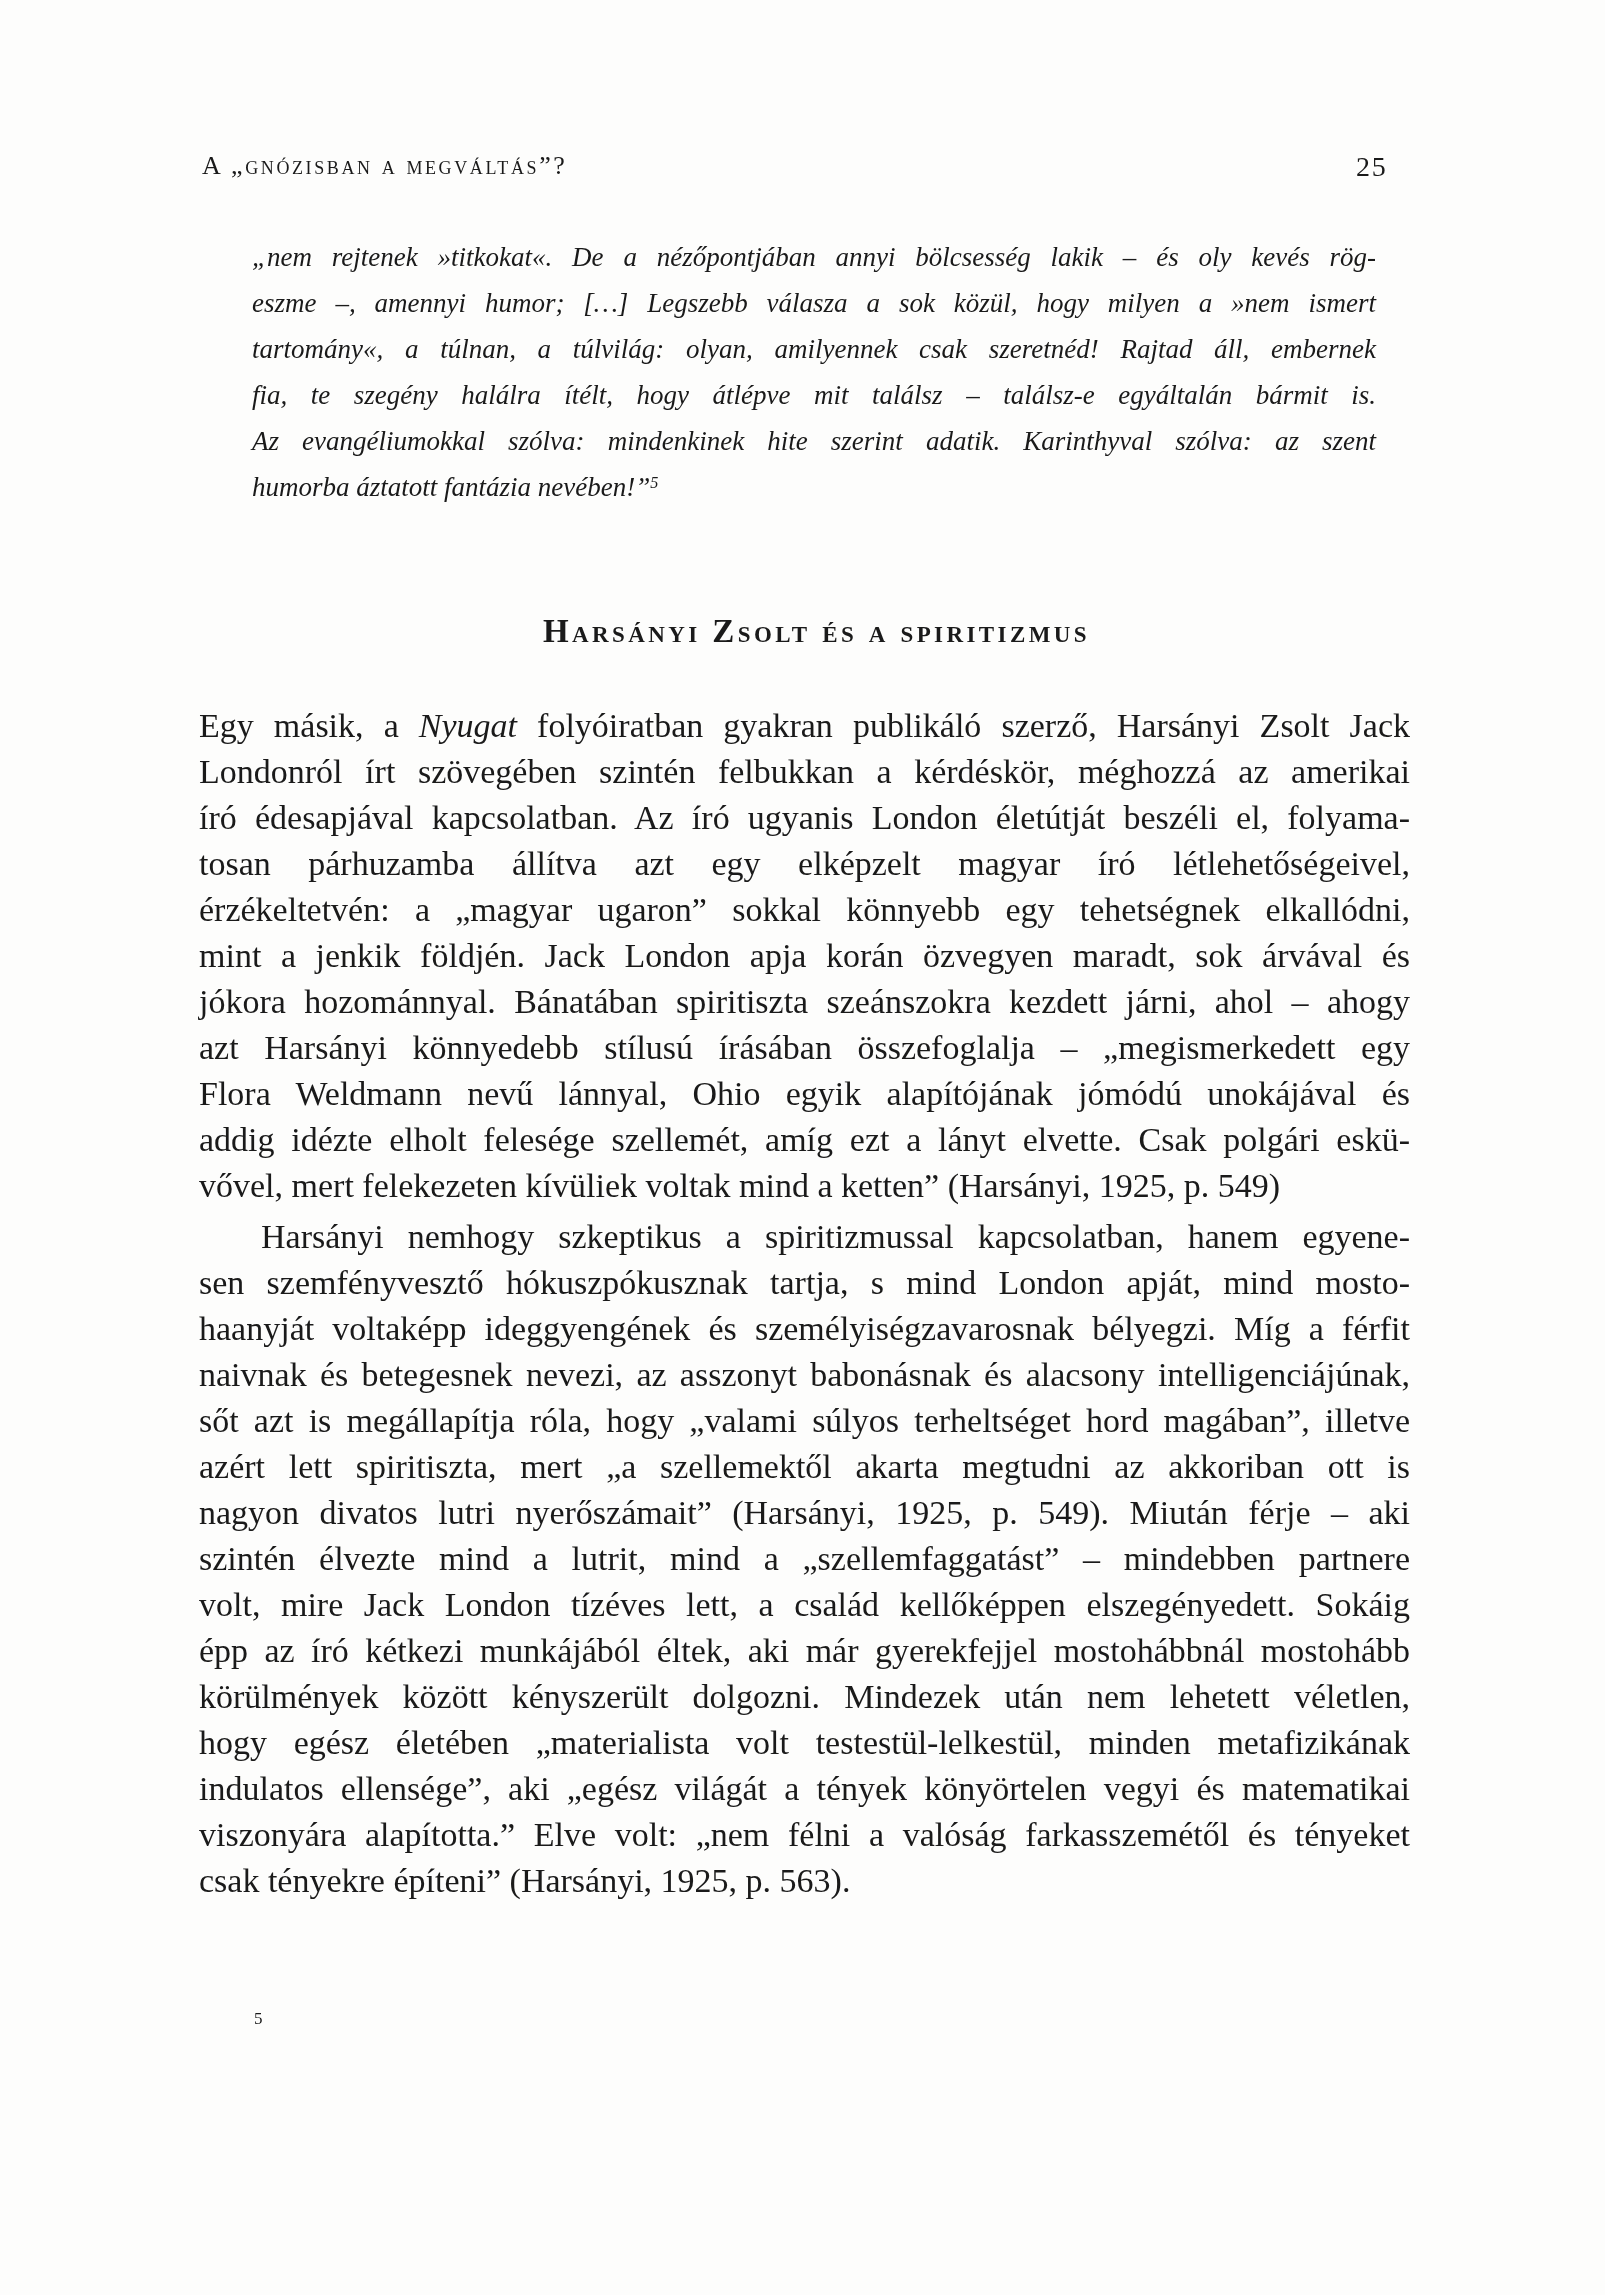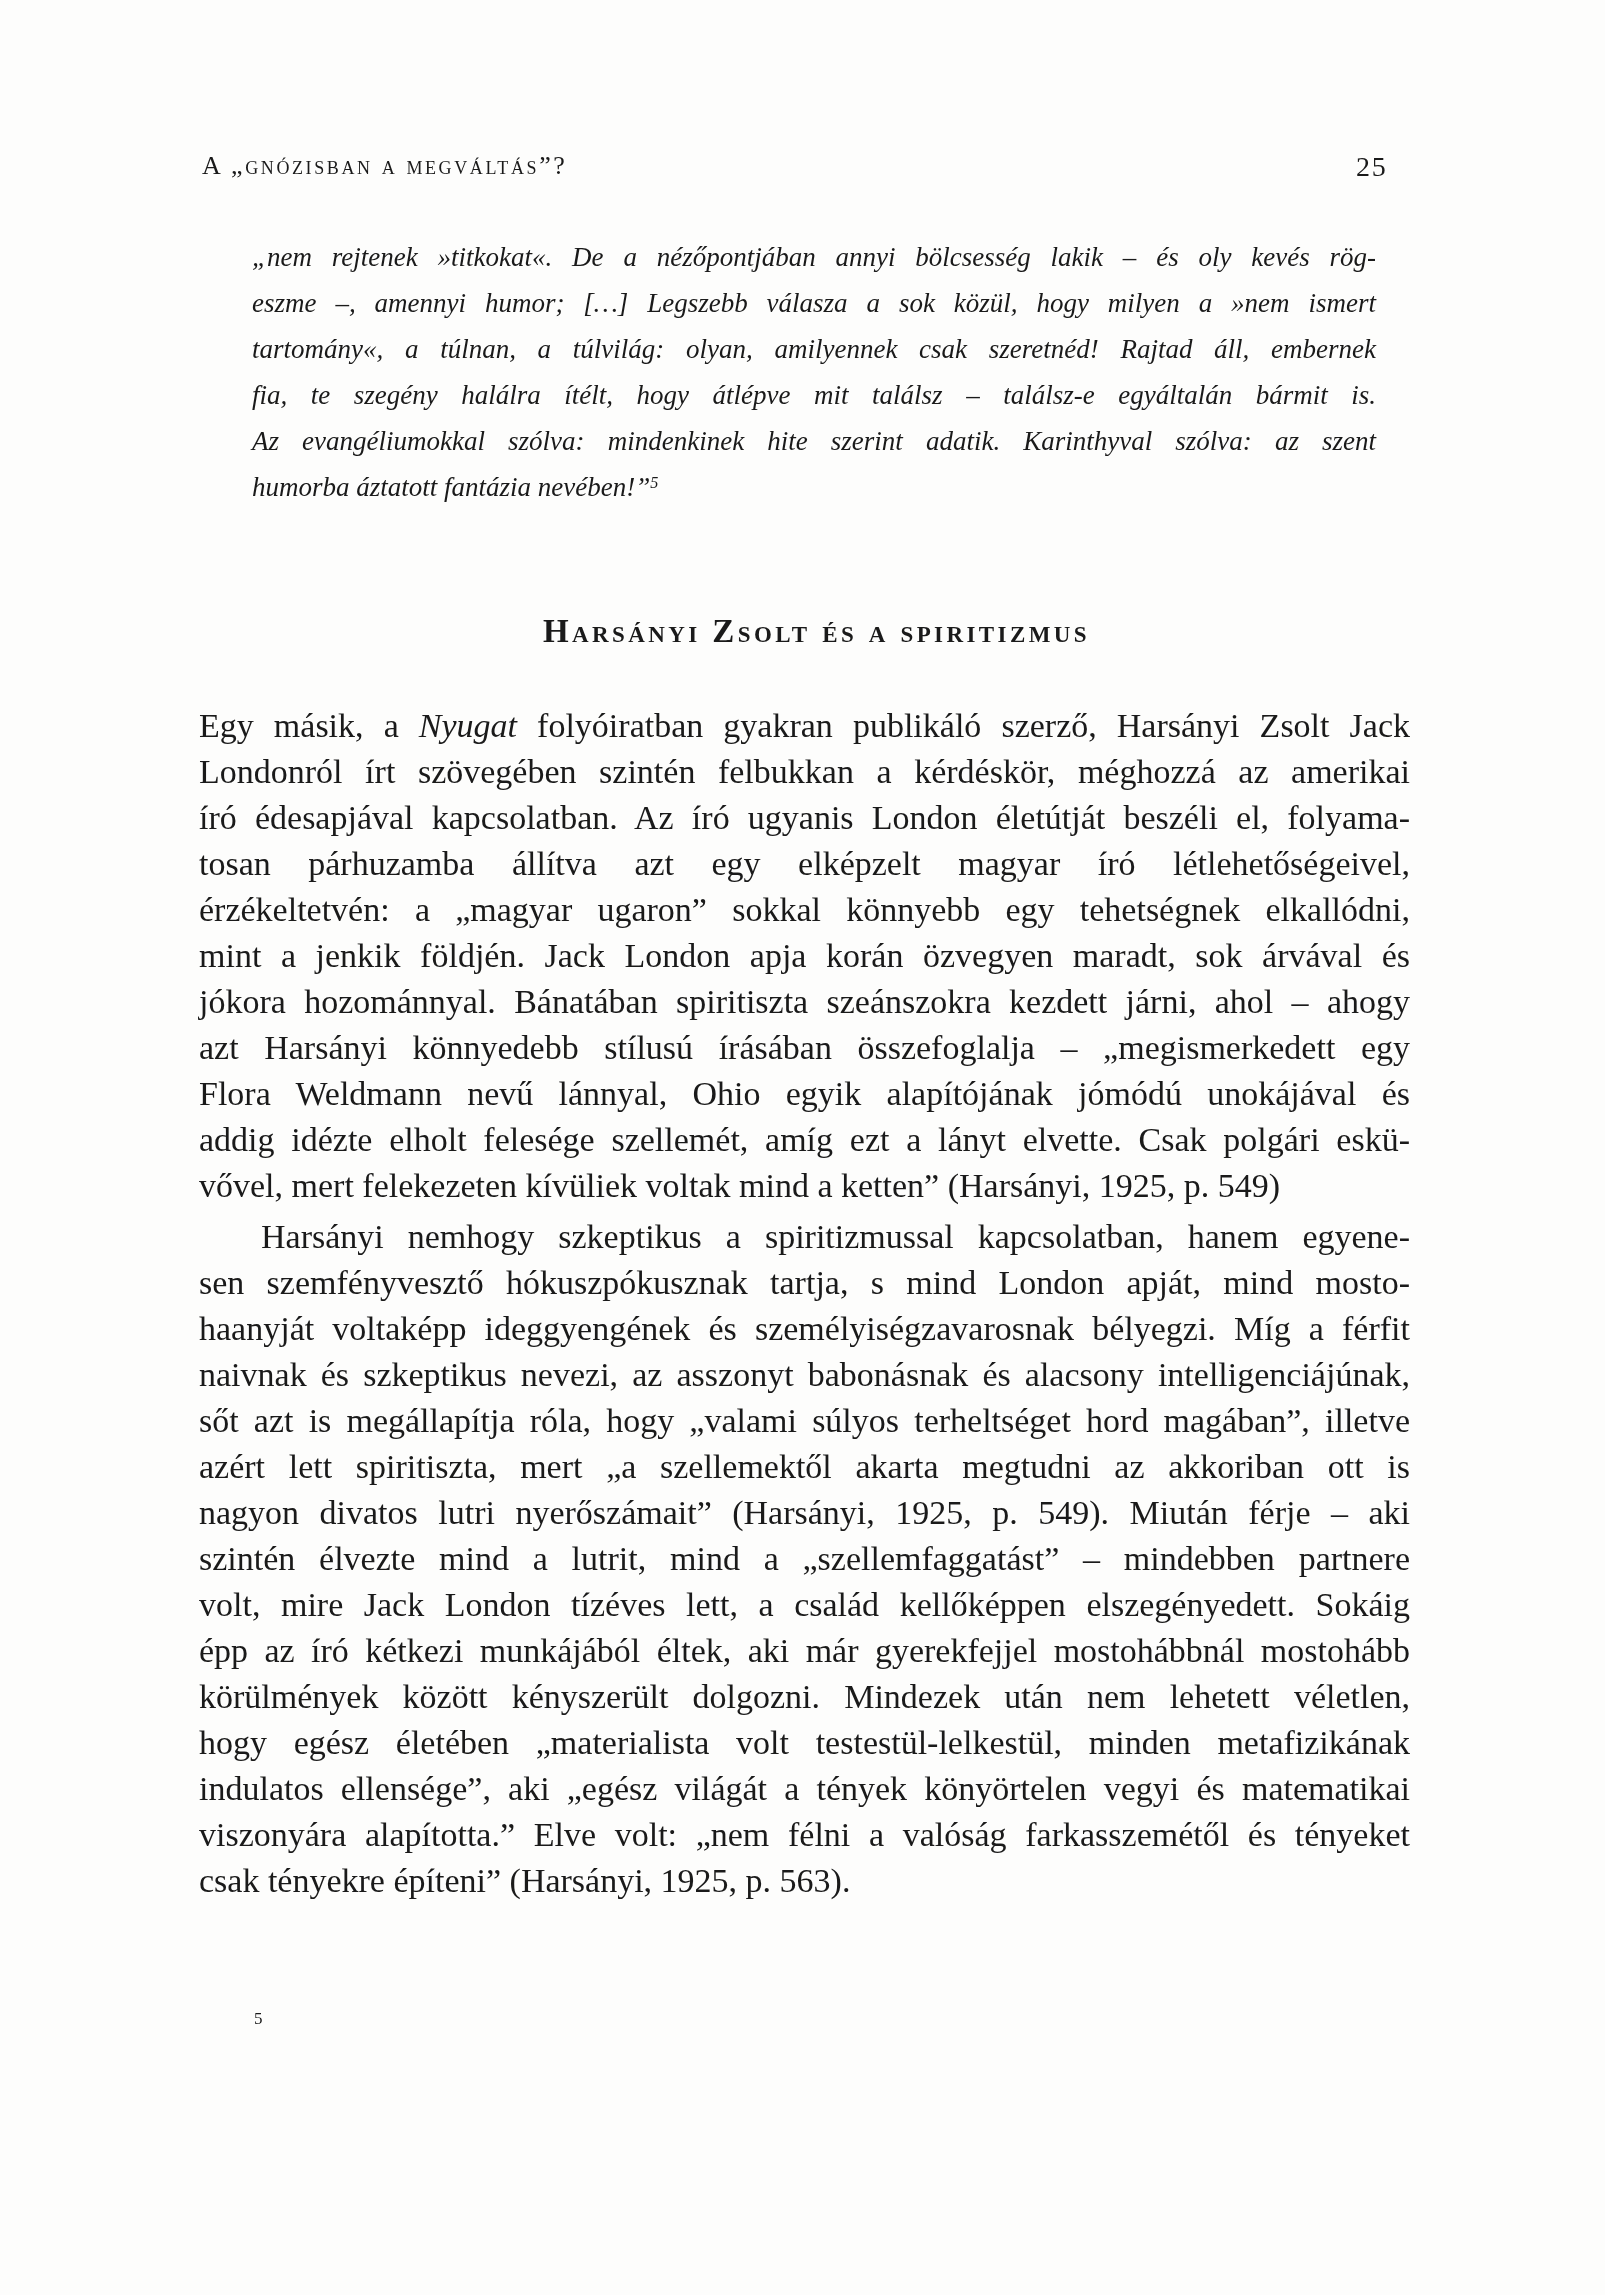--- a/index.html
+++ b/index.html
@@ -113,21 +113,21 @@
       <div class="tline"><span>azt Harsányi könnyedebb stílusú írásában összefoglalja – „megismerkedett egy</span></div>
       <div class="tline"><span>Flora Weldmann nevű lánnyal, Ohio egyik alapítójának jómódú unokájával és</span></div>
       <div class="tline"><span>addig idézte elholt felesége szellemét, amíg ezt a lányt elvette. Csak polgári eskü-</span></div>
       <div class="tline"><span>vővel, mert felekezeten kívüliek voltak mind a ketten” (Harsányi, 1925, p. 549)</span></div>
     </section>
 
   <section class="bodycol p2">
       <div class="tline"><span>Harsányi nemhogy szkeptikus a spiritizmussal kapcsolatban, hanem egyene-</span></div>
       <div class="tline"><span>sen szemfényvesztő hókuszpókusznak tartja, s mind London apját, mind mosto-</span></div>
       <div class="tline"><span>haanyját voltaképp ideggyengének és személyiségzavarosnak bélyegzi. Míg a férfit</span></div>
-      <div class="tline"><span>naivnak és szkeptikus nevezi, az asszonyt babonásnak és alacsony intelligenciájúnak,</span></div>
+      <div class="tline"><span>naivnak és betegesnek nevezi, az asszonyt babonásnak és alacsony intelligenciájúnak,</span></div>
       <div class="tline"><span>sőt azt is megállapítja róla, hogy „valami súlyos terheltséget hord magában”, illetve</span></div>
       <div class="tline"><span>azért lett spiritiszta, mert „a szellemektől akarta megtudni az akkoriban ott is</span></div>
       <div class="tline"><span>nagyon divatos lutri nyerőszámait” (Harsányi, 1925, p. 549). Miután férje – aki</span></div>
       <div class="tline"><span>szintén élvezte mind a lutrit, mind a „szellemfaggatást” – mindebben partnere</span></div>
       <div class="tline"><span>volt, mire Jack London tízéves lett, a család kellőképpen elszegényedett. Sokáig</span></div>
       <div class="tline"><span>épp az író kétkezi munkájából éltek, aki már gyerekfejjel mostohábbnál mostohább</span></div>
       <div class="tline"><span>körülmények között kényszerült dolgozni. Mindezek után nem lehetett véletlen,</span></div>
       <div class="tline"><span>hogy egész életében „materialista volt testestül-lelkestül, minden metafizikának</span></div>
       <div class="tline"><span>indulatos ellensége”, aki „egész világát a tények könyörtelen vegyi és matematikai</span></div>
       <div class="tline"><span>viszonyára alapította.” Elve volt: „nem félni a valóság farkasszemétől és tényeket</span></div>

